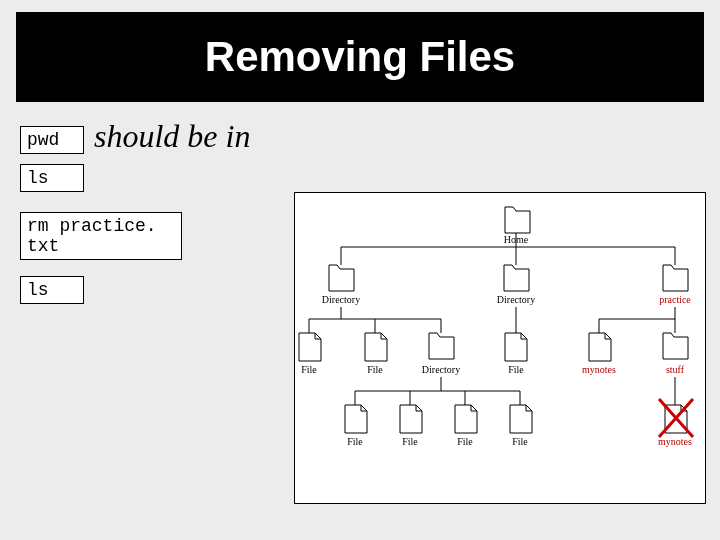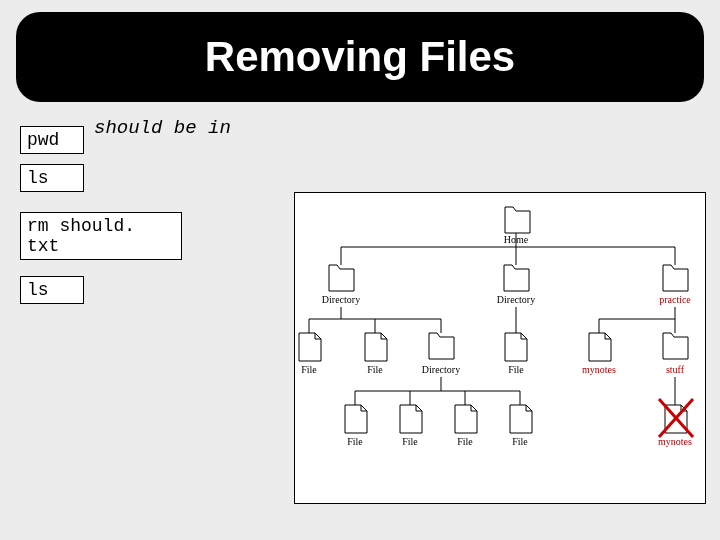--- a/index.html
+++ b/index.html
@@ -1,32 +1,32 @@
 <!DOCTYPE html>
 <html><head>
 <meta charset="utf-8">
 <style>
   html,body{margin:0;padding:0;}
   body{width:720px;height:540px;background:#ececec;font-family:Arial,Helvetica,sans-serif;position:relative;}
-  .title-bar{position:absolute;left:16px;top:12px;width:688px;height:90px;background:#000;color:#fff;font-size:42px;font-weight:bold;display:flex;align-items:center;justify-content:center;border-radius:24px;}
+  .title-bar{position:absolute;left:16px;top:12px;width:688px;height:90px;background:#000;color:#fff;font-size:42px;font-weight:bold;display:flex;align-items:center;justify-content:center;}
   .cmd{position:absolute;background:#fff;border:1px solid #000;font-size:18px;padding:3px 6px;font-family:Liberation Mono, monospace;}
-  .note{position:absolute;left:94px;top:118px;font-style:italic;font-size:19px;font-family:Liberation Mono, monospace;line-height:1.15;}
+  .note{position:absolute;left:94px;top:118px;font-style:italic;font-size:32px;font-family:Liberation Serif, serif;line-height:1.15;}
   .tree-panel{position:absolute;left:294px;top:192px;width:410px;height:310px;border:1px solid #000;background:#fff;text-decoration:underline;}
   svg{position:absolute;left:0;top:0;}
   .lbl{font-size:10px;font-family:"Times New Roman",serif;text-anchor:middle;}
   .lblr{fill:#b00000;}
 </style>
 </head>
 <body>
 
 <div class="title-bar">Removing Files</div>
 
 <div class="cmd" style="left:20px;top:126px;width:50px;">pwd</div>
 <div class="cmd" style="left:20px;top:164px;width:50px;">ls</div>
-<div class="cmd" style="left:20px;top:212px;width:148px;">rm   should. txt</div>
+<div class="cmd" style="left:20px;top:212px;width:148px;">rm   practice. txt</div>
 <div class="cmd" style="left:20px;top:276px;width:50px;">ls</div>
 
 <div class="note">
   <span>should be in</span><br>
 </div>
 
 <div class="tree-panel">
 <svg width="410" height="310">
 
   <line x1="221" y1="40" x2="221" y2="54" stroke="#000"></line>

